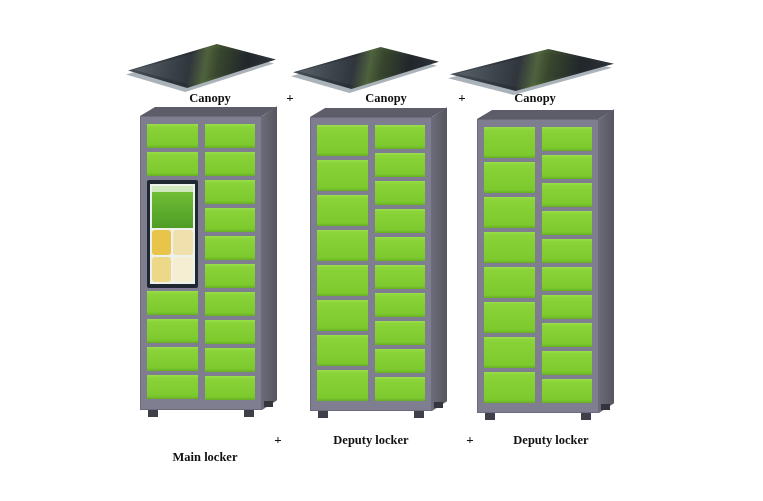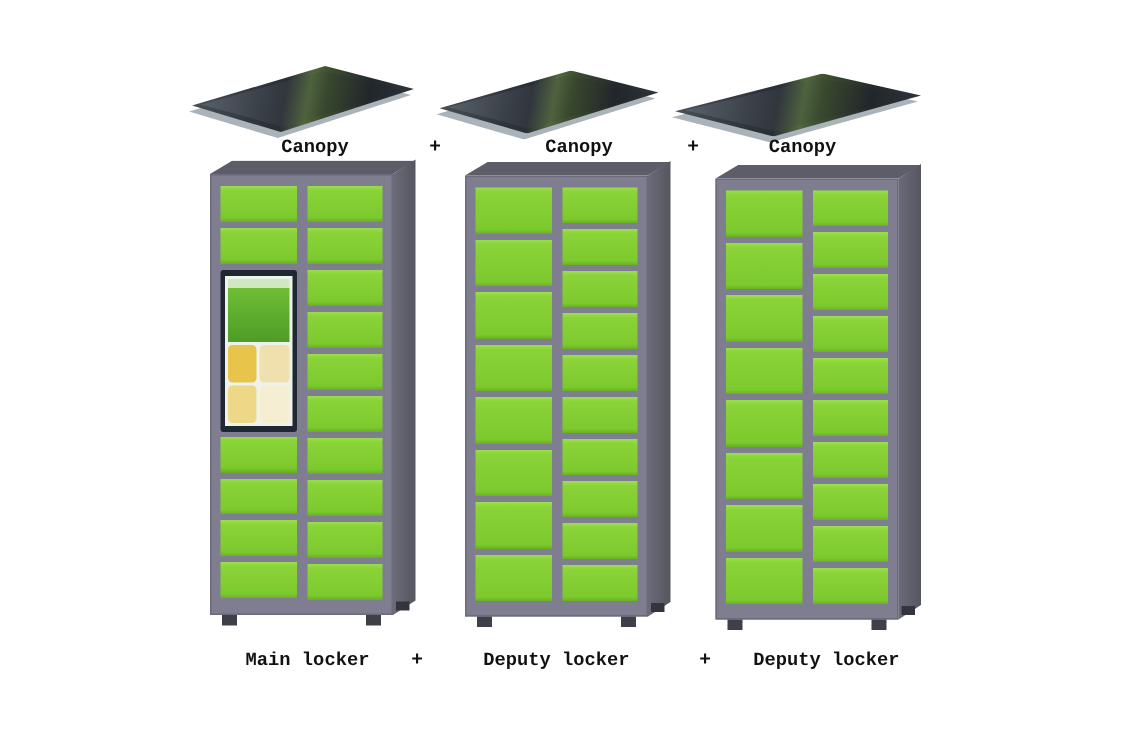--- a/index.html
+++ b/index.html
@@ -1,19 +1,19 @@
 <!DOCTYPE html>
 <html><head>
 <meta charset="utf-8">
 <style>
   html,body { margin:0; padding:0; background:#fff; }
   .stage {
     position:relative; width:696px; height:501px; overflow:hidden;
     background:#ffffff;
-    font-family:Liberation Mono, monospace;
+    font-family:Liberation Serif, serif;
   }
 
   
   .lbl {
     position:absolute; transform:translateX(-50%);
     font-size:12.5px; font-weight:bold; color:#111; white-space:nowrap;
   }
   .plus { font-size:13px; }
 
   
@@ -172,19 +172,19 @@
     <div class="side"></div>
     <div class="front">
       <div class="col doors-lg"></div>
       <div class="col doors-sm"></div>
     </div>
     <div class="foot fl"></div>
     <div class="foot fr"></div>
     <div class="foot fb"></div>
   </div>
 
-  <div class="lbl" style="left:205px; top:433px;">Main locker</div>
+  <div class="lbl" style="left:205px; top:450px;">Main locker</div>
   <div class="lbl plus" style="left:278px; top:432px;">+</div>
   <div class="lbl" style="left:371px; top:433px;">Deputy locker</div>
   <div class="lbl plus" style="left:470px; top:432px;">+</div>
   <div class="lbl" style="left:551px; top:433px;">Deputy locker</div>
 
 </div>
 
 </body></html>

